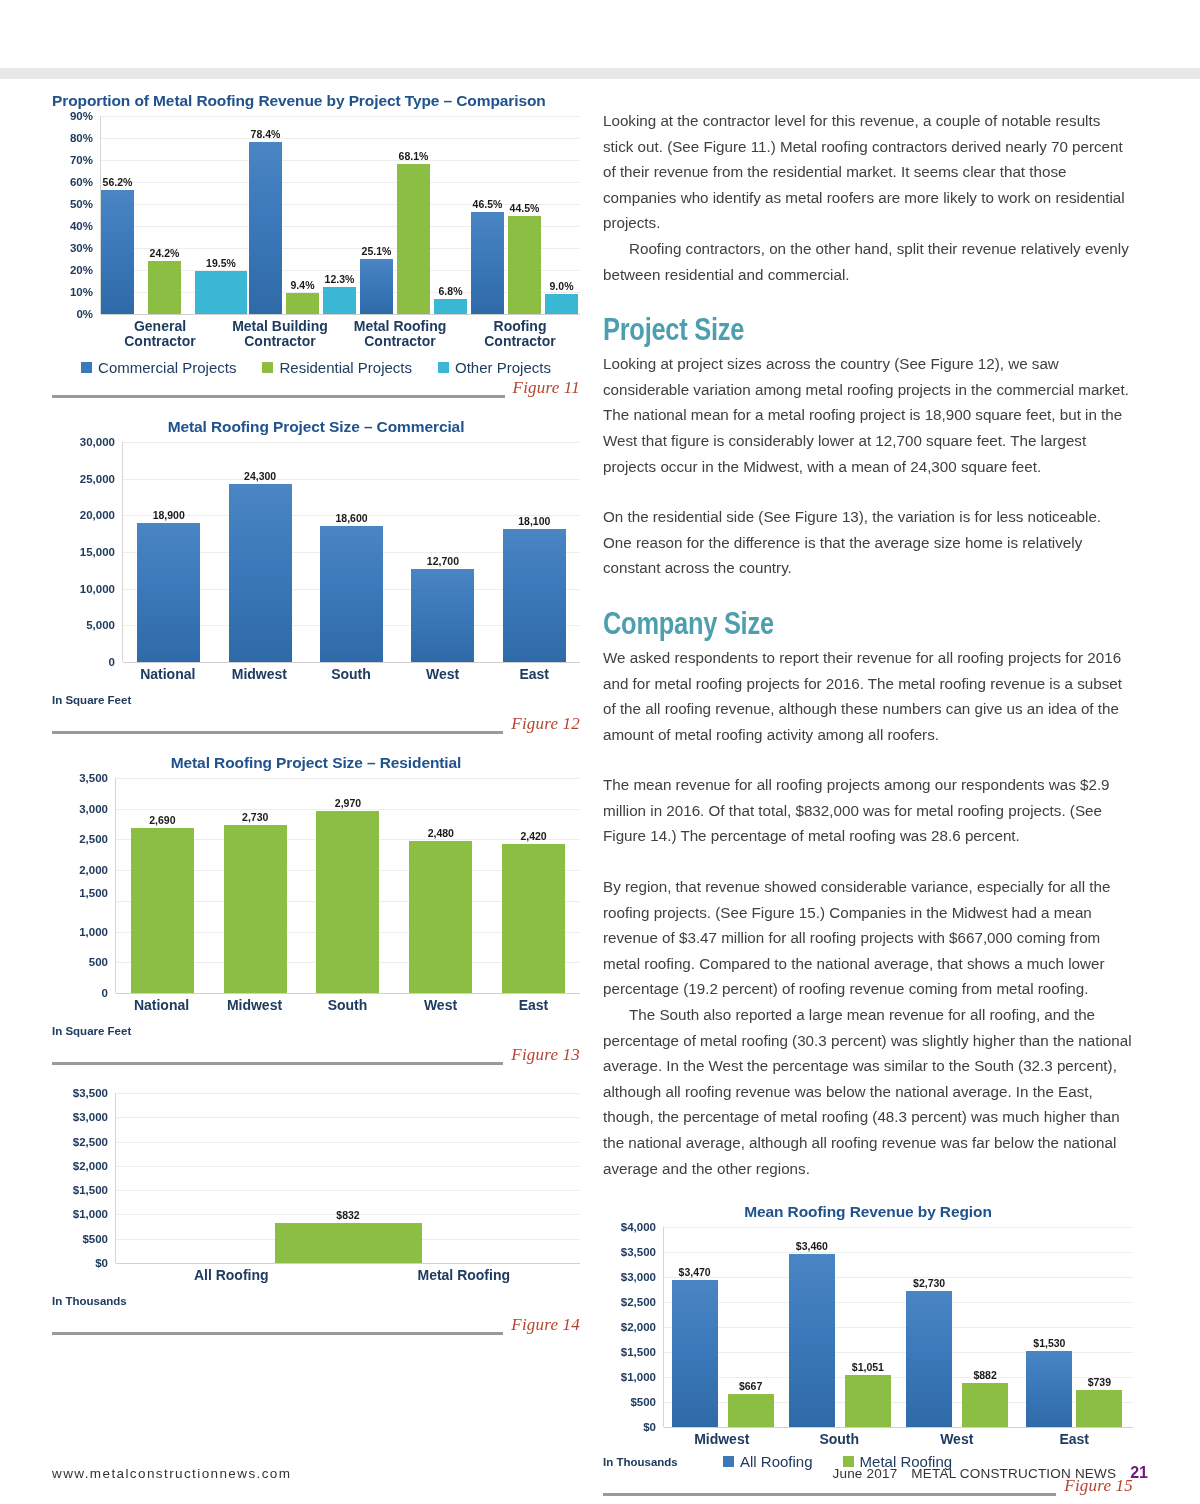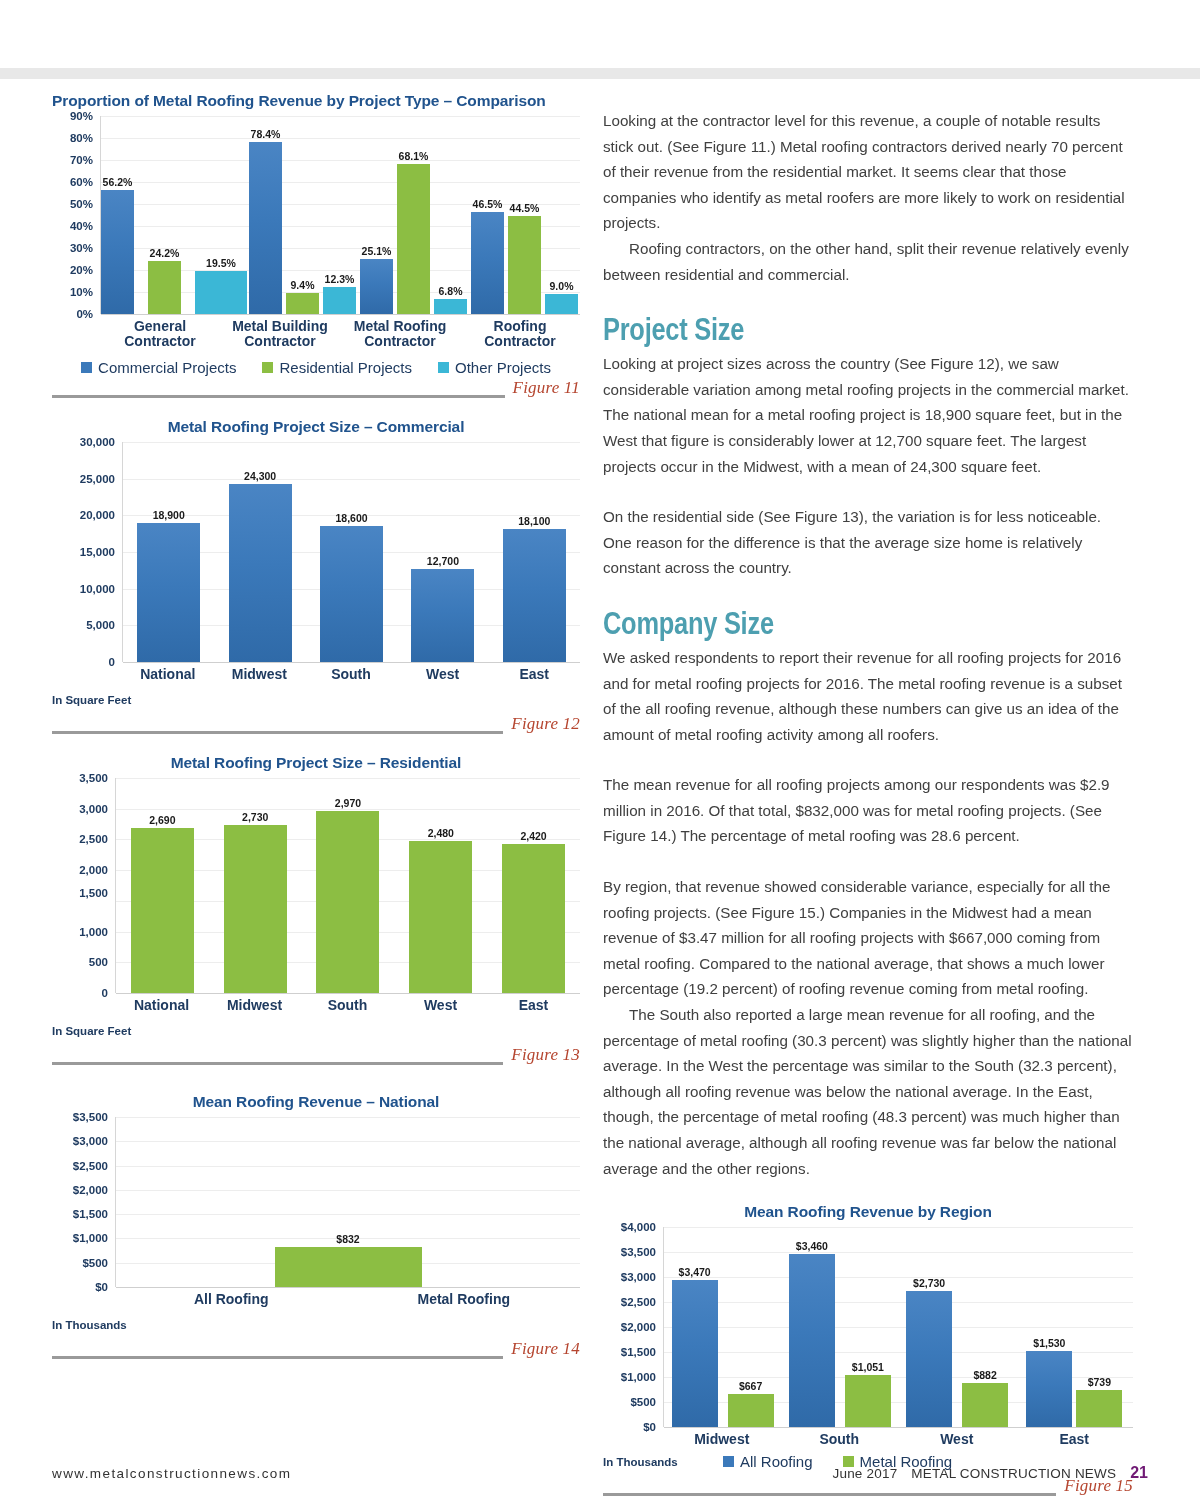--- a/index.html
+++ b/index.html
@@ -469,21 +469,20 @@
           </div>
         </div>
       <div class="axis-note">In Square Feet</div>
       <div class="fig-caption-row" style="margin-top:8px;">
         <div class="fig-rule"></div>
         <div class="fig-caption">Figure 13</div>
       </div>
     </div>
 
     <div class="figure-block" style="margin-top:22px;">
-      <div class="chart-title">Mean Roofing Revenue – National</div>
       <div class="chart" id="chart-fig14">
           <div class="plot-wrap" style="height: 170px;">
             <div class="y-axis" style="flex: 0 0 63px;">
               <div class="y-tick" style="top: 0px;">$3,500</div>
               <div class="y-tick" style="top: 24.2857px;">$3,000</div>
               <div class="y-tick" style="top: 48.5714px;">$2,500</div>
               <div class="y-tick" style="top: 72.8571px;">$2,000</div>
               <div class="y-tick" style="top: 97.1429px;">$1,500</div>
               <div class="y-tick" style="top: 121.429px;">$1,000</div>
               <div class="y-tick" style="top: 145.714px;">$500</div>

